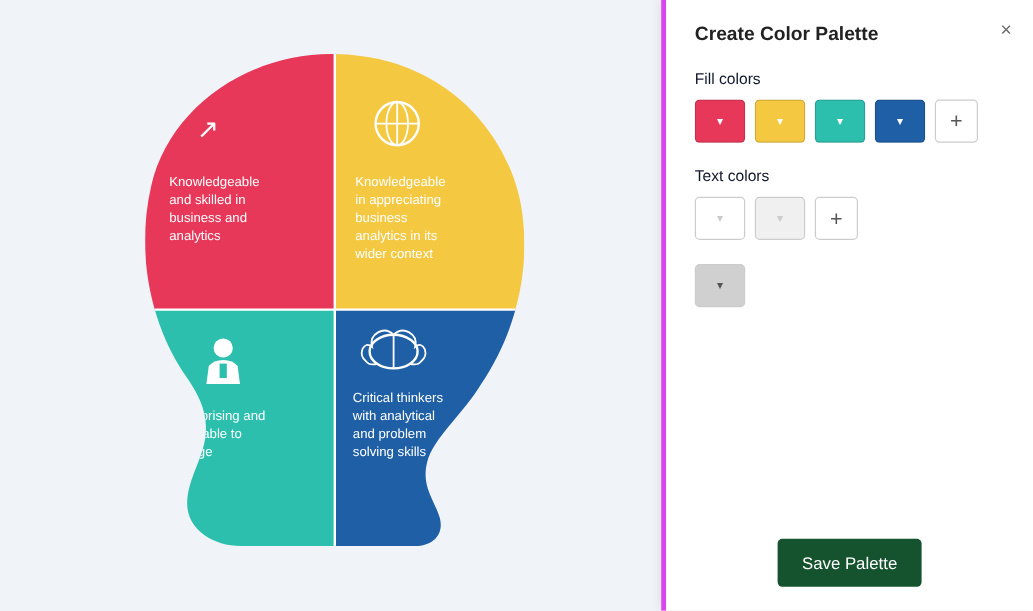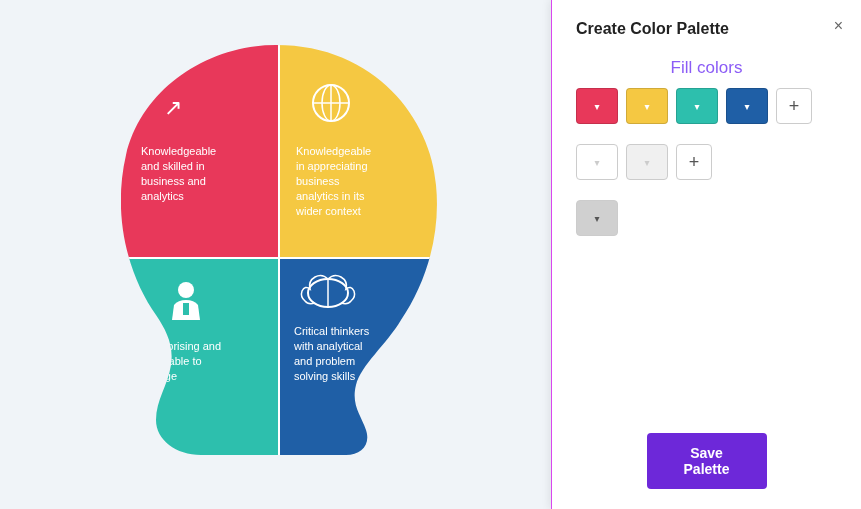--- a/index.html
+++ b/index.html
@@ -19,21 +19,21 @@
       align-items: center;
       justify-content: center;
       background: #f0f4f8;
       position: relative;
     }
 
     
     .right-panel {
       width: 310px;
       background: #ffffff;
-      border-left: 1px solid #d946ef;
+      border-left: 4px solid #d946ef;
       padding: 20px 24px;
       display: flex;
       flex-direction: column;
       box-shadow: -2px 0 8px rgba(0,0,0,0.08);
       position: relative;
     }
 
     .dialog-title {
       font-size: 16px;
       font-weight: 600;
@@ -47,25 +47,24 @@
       right: 18px;
       background: none;
       border: none;
       cursor: pointer;
       font-size: 16px;
       color: #666;
       line-height: 1;
     }
 
     .section-label {
-      font-size: 17px;
-      color: #8b5cf6;
+      font-size: 13px;
+      color: #0f172a;
       margin-bottom: 10px;
       font-weight: 500;
-      text-align: center;
     }
 
     .color-row {
       display: flex;
       align-items: center;
       gap: 8px;
       margin-bottom: 20px;
       flex-wrap: wrap;
     }
 
@@ -116,27 +115,27 @@
       cursor: pointer;
     }
 
     .heading-swatch .chevron {
       color: #555;
       font-size: 10px;
     }
 
     .save-btn {
       margin-top: auto;
-      background: #6d28d9;
+      background: #14532d;
       color: white;
       border: none;
       border-radius: 4px;
       padding: 12px 20px;
       font-size: 14px;
-      font-weight: 700;
+      font-weight: 400;
       cursor: pointer;
       width: 120px;
       align-self: center;
     }
 
     
     .head-svg {
       width: 420px;
       height: 460px;
     }
@@ -264,20 +263,21 @@
     <div class="color-swatch" style="background:#2dbfad;">
       <span class="chevron">▾</span>
     </div>
 
     <div class="color-swatch" style="background:#1f5fa6;">
       <span class="chevron">▾</span>
     </div>
     <button class="add-btn">+</button>
   </div>
 
+  <div class="section-label">Text colors</div>
   <div class="color-row">
 
     <div class="color-swatch white-swatch" style="background:#ffffff; border: 1px solid #ccc;">
       <span class="chevron" style="color:#ccc;">▾</span>
     </div>
 
     <div class="color-swatch white-swatch" style="background:#f0f0f0; border: 1px solid #ccc;">
       <span class="chevron" style="color:#ccc;">▾</span>
     </div>
     <button class="add-btn">+</button>

